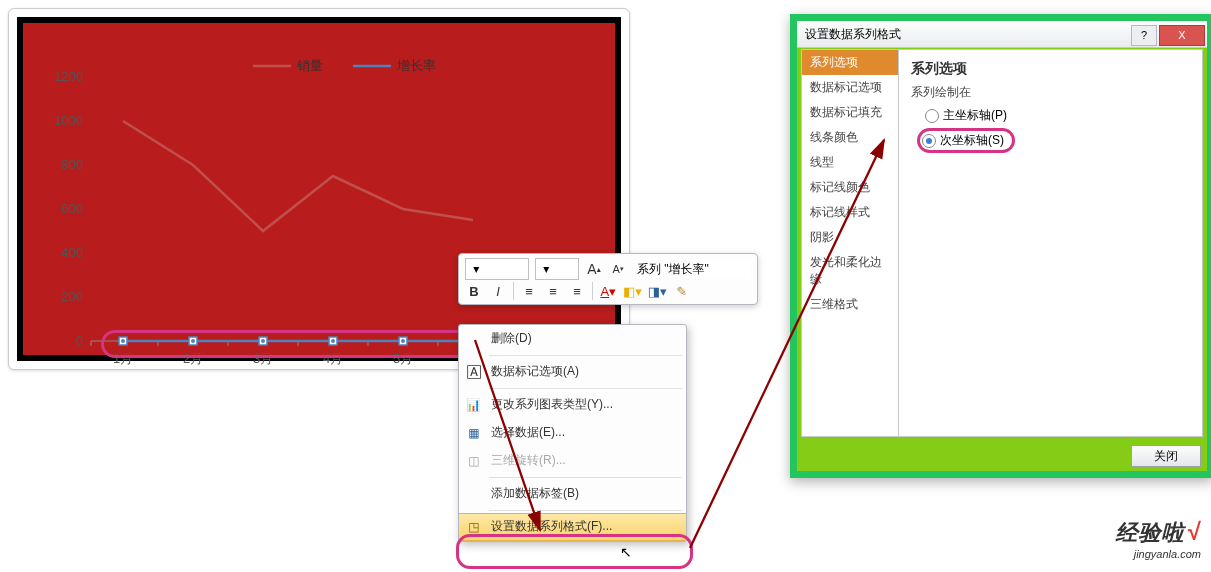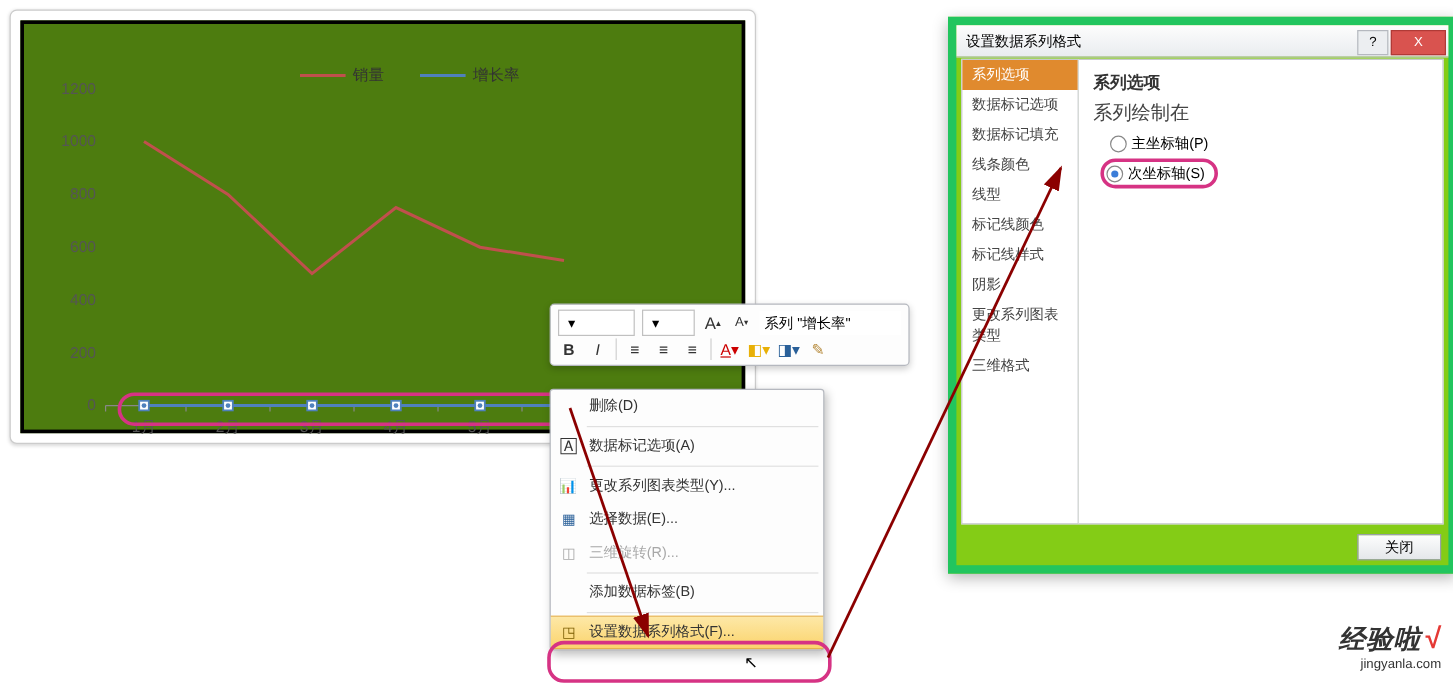--- a/index.html
+++ b/index.html
@@ -1,17 +1,17 @@
 <!DOCTYPE html>
 <html><head>
 <meta charset="utf-8">
 <style>
 body{margin:0;font-family:"Microsoft YaHei",SimSun,Arial,sans-serif;font-size:12px;background:#fff;width:1211px;height:572px;position:relative;overflow:hidden}
 .chart-wrap{position:absolute;left:8px;top:8px;width:620px;height:360px;border:1px solid #ccc;border-radius:6px;box-shadow:0 1px 3px rgba(0,0,0,.15);background:#fff}
-.chart-inner{position:absolute;left:8px;top:8px;right:8px;bottom:8px;border:3px solid #000000;background:#4d7c0f}
+.chart-inner{position:absolute;left:8px;top:8px;right:8px;bottom:8px;border:6px solid #000000;background:#b91c1c}
 svg{position:absolute}
 .mini-toolbar{position:absolute;left:458px;top:253px;width:286px;background:#fdfdfd;border:1px solid #b5b8bf;border-radius:4px;box-shadow:0 2px 6px rgba(0,0,0,.2);padding:4px 6px;display:flex;flex-direction:column;gap:2px}
 .tb-row{display:flex;align-items:center;gap:6px;flex-wrap:wrap}
 .tb-sel{border:1px solid #c0c0c0;background:#fff;font-size:12px;height:20px;display:inline-flex;align-items:center;padding:0 4px}
 .tb-btn{min-width:18px;height:18px;border:none;background:transparent;display:inline-flex;align-items:center;justify-content:center;font-size:13px;color:#333;cursor:default}
 .tb-bold{font-weight:bold}
 .tb-ital{font-style:italic}
 .tb-sep{width:1px;height:18px;background:#d0d0d0}
 .ctx-menu{position:absolute;left:458px;top:324px;width:227px;background:#fdfdfd;border:1px solid #b5b8bf;border-radius:3px;box-shadow:2px 3px 8px rgba(0,0,0,.25)}
 .ctx-item{display:flex;gap:8px;padding:5px 8px 5px 6px;font-size:12px;color:#333}
@@ -34,21 +34,21 @@
 .opt-row{display:flex;align-items:center;gap:4px;padding:2px 4px;font-size:12px}
 .radio-dot{width:12px;height:12px;border:1px solid #888;border-radius:50%;display:inline-flex;align-items:center;justify-content:center}
 .radio-dot.on::after{content:"";width:6px;height:6px;background:#3b7dd8;border-radius:50%}
 .opt-highlight{display:inline-block;border:3px solid #d63384;border-radius:14px;padding:1px 8px 1px 2px}
 .dlg-foot{position:absolute;bottom:4px;right:6px}
 .dlg-foot button{width:70px;height:22px;background:linear-gradient(#fdfdfd,#e4e7ea);border:1px solid #9aa0a8;font-size:12px}
 .axis-highlight{position:absolute;border:3px solid #d63384;border-radius:18px;pointer-events:none}
 .watermark{position:absolute;right:10px;bottom:12px;text-align:right;color:#333;font-family:Arial;user-select:none}
 .watermark .big{font-size:22px;font-weight:bold;font-style:italic;text-shadow:1px 1px 0 #fff,-1px -1px 0 #fff,1px -1px 0 #fff,-1px 1px 0 #fff;letter-spacing:1px}
 .watermark .check{color:#e53935;font-size:24px;font-weight:bold}
-.watermark .small{font-size:11px;text-shadow:1px 1px 0 #fff}
+.watermark .small{font-size:11px;font-style:italic;text-shadow:1px 1px 0 #fff}
 .arrow-line{stroke:#8b0000;stroke-width:2.3;fill:none}
 .arrow-head{fill:#8b0000}
 .cursor-arrow{position:absolute;font-size:14px;color:#000;pointer-events:none}
 </style>
 </head>
 <body>
 
 <div class="chart-wrap">
   <div class="chart-inner">
     <svg width="602" height="342" style="left:0;top:0">
@@ -186,26 +186,26 @@
   <div class="dlg-body">
     <div class="dlg-side">
       <div class="dlg-side-item sel">系列选项</div>
       <div class="dlg-side-item">数据标记选项</div>
       <div class="dlg-side-item">数据标记填充</div>
       <div class="dlg-side-item">线条颜色</div>
       <div class="dlg-side-item">线型</div>
       <div class="dlg-side-item">标记线颜色</div>
       <div class="dlg-side-item">标记线样式</div>
       <div class="dlg-side-item">阴影</div>
-      <div class="dlg-side-item">更改系列图表类型</div>
+      <div class="dlg-side-item">发光和柔化边缘</div>
       <div class="dlg-side-item">三维格式</div>
     </div>
     <div class="dlg-main">
       <h3>系列选项</h3>
-      <div style="font-size:16px;color:#444;margin-bottom:4px">系列绘制在</div>
+      <div style="font-size:12px;color:#444;margin-bottom:4px">系列绘制在</div>
       <div class="opt-row" style="margin-left:10px">
         <span class="radio-dot"></span>
         <span>主坐标轴(P)</span>
       </div>
       <div style="margin-left:6px;margin-top:2px">
         <span class="opt-highlight">
           <span class="opt-row" style="padding:0">
             <span class="radio-dot on"></span>
             <span>次坐标轴(S)</span>
           </span>

